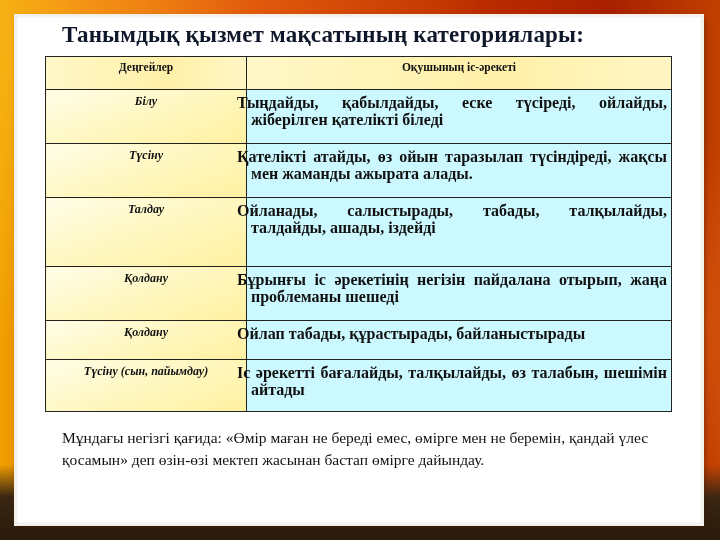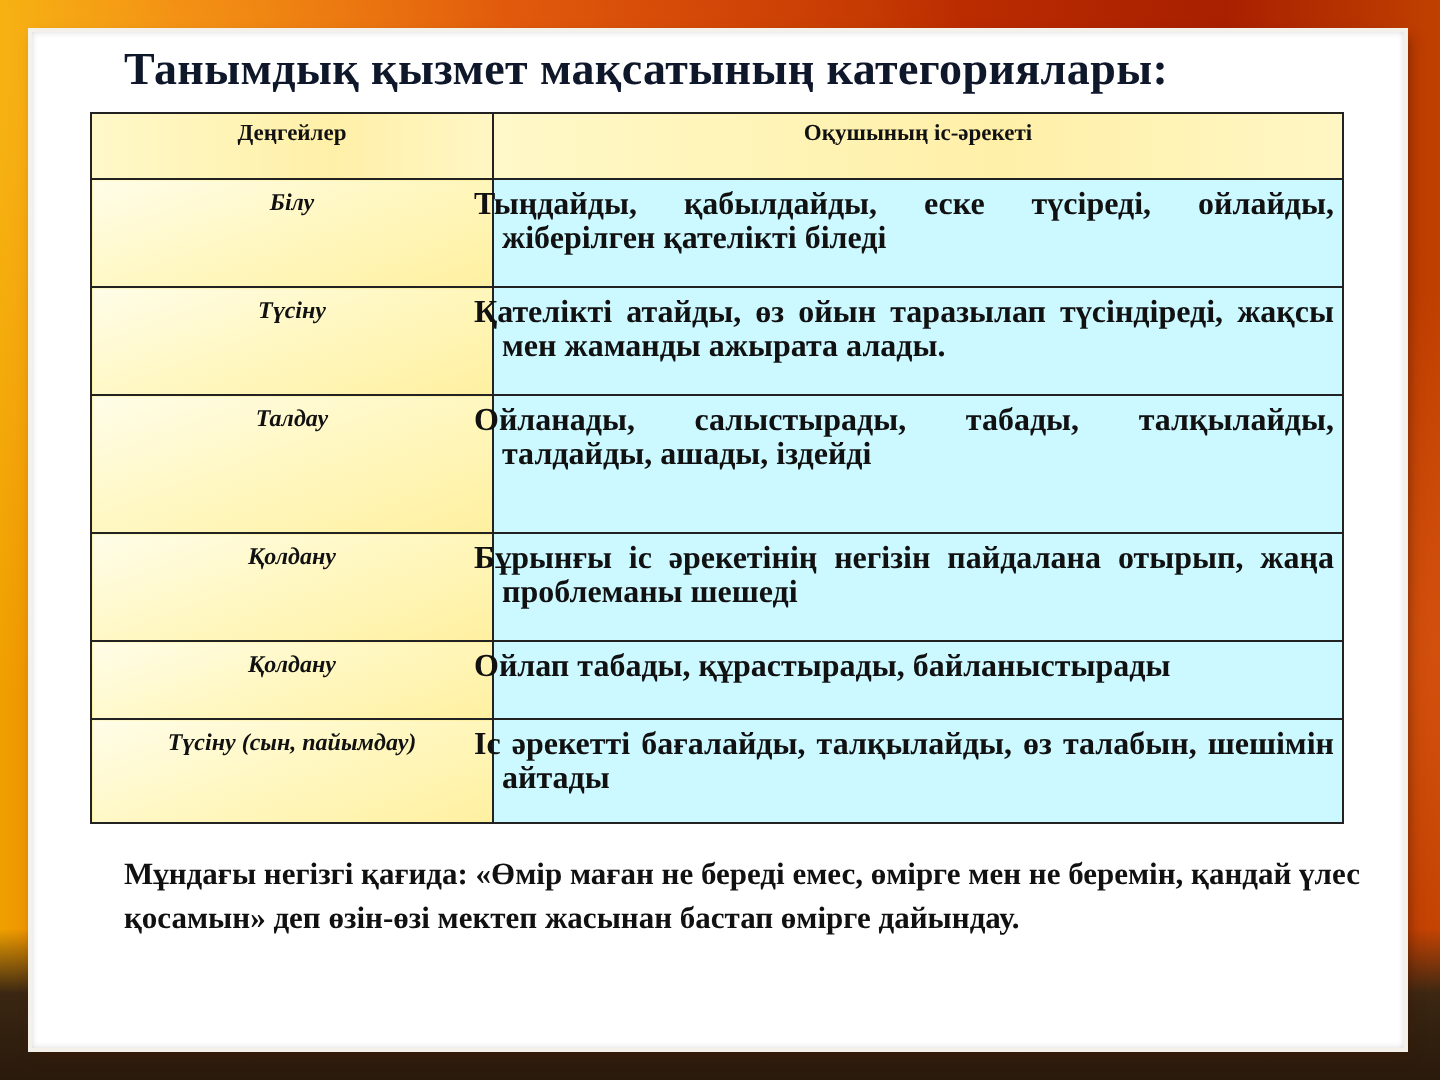--- a/index.html
+++ b/index.html
@@ -46,21 +46,21 @@
   td.action {
     background:#ccf8ff;
     font-size:16px; font-weight:bold; color:#111;
     padding:5px 8px 0 8px; text-align:justify; line-height:17px;
     text-indent:-14px; padding-left:22px;
   }
   .r1 { height:54px; } .r2 { height:54px; } .r3 { height:69px; }
   .r4 { height:54px; } .r5 { height:39px; } .r6 { height:52px; }
   .note {
     position:absolute; left:62px; top:427px; width:622px;
-    font-size:15.5px; font-weight:bold; color:#111; line-height:22px;
+    font-size:15.5px; font-weight:normal; color:#111; line-height:22px;
   }
 </style>
 </head>
 <body>
 
 <div class="bg-glow"></div>
 <div class="card"></div>
 
 <div class="title">Танымдық қызмет мақсатының категориялары:</div>
 

